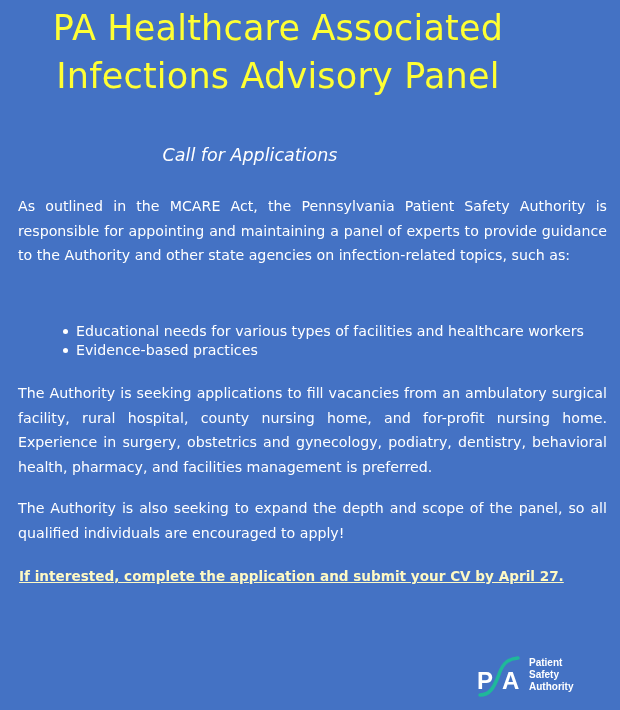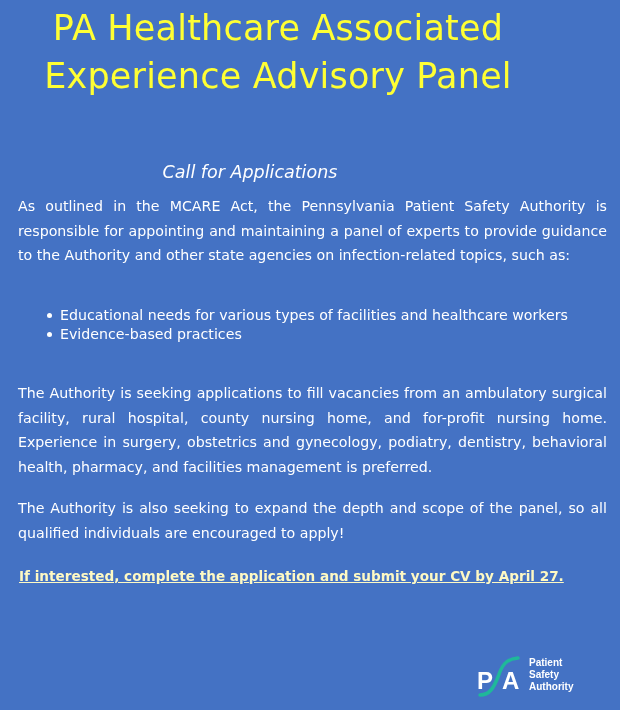--- a/index.html
+++ b/index.html
@@ -14,40 +14,40 @@
     position: absolute; left: 0; top: 4px; width: 556px;
     text-align: center;
     color: #FFFF33;
     font-family: "DejaVu Sans", sans-serif;
     font-size: 35px;
     line-height: 48px;
     font-weight: normal;
     letter-spacing: 0.2px;
   }
   .subtitle {
-    position: absolute; left: 0; top: 162px; width: 500px;
+    position: absolute; left: 0; top: 145px; width: 500px;
     text-align: center;
     font-family: "DejaVu Sans", sans-serif;
     font-style: italic;
     font-size: 17.5px;
     color: #ffffff;
   }
   .para {
     position: absolute; left: 18px; width: 589px;
     font-size: 14.2px;
     line-height: 24.5px;
     text-align: justify;
     text-align-last: left;
   }
   .p1 { top: 194px; }
   .p2 { top: 381px; }
   .p3 { top: 496px; }
   .bullets {
     position: absolute; left: 44px; top: 306px;
-    margin: 0; padding: 0; list-style: none;
+    margin: 16px; padding: 0; list-style: none;
     font-size: 14.2px; line-height: 19px;
   }
   .bullets li { position: relative; padding-left: 16px; }
   .bullets li .dot {
     position: absolute; left: 3px; top: 7px;
     width: 5px; height: 5px; border-radius: 50%; background: #ffffff;
   }
   .cta {
     position: absolute; left: 19px; top: 568px;
     color: #fef9c3; font-weight: bold; font-size: 13.6px;
@@ -62,21 +62,21 @@
     font-family: "Liberation Sans", sans-serif; font-weight: bold;
     font-size: 10px; line-height: 12px; color: #ffffff;
   }
 </style>
 </head>
 <body>
 
 <div>
   <div class="title">
     <div>PA Healthcare Associated</div>
-    <div>Experience Advisory Panel</div>
+    <div>Infections Advisory Panel</div>
   </div>
 
   <div class="subtitle">Call for Applications</div>
 
   <div class="para p1">As outlined in the MCARE Act, the Pennsylvania Patient Safety Authority is responsible for appointing and maintaining a panel of experts to provide guidance to the Authority and other state agencies on infection-related topics, such as:</div>
 
   <ul class="bullets">
     <li><span class="dot"></span><span>Educational needs for various types of facilities and healthcare workers</span></li>
     <li><span class="dot"></span><span>Evidence-based practices</span></li>
   </ul>

